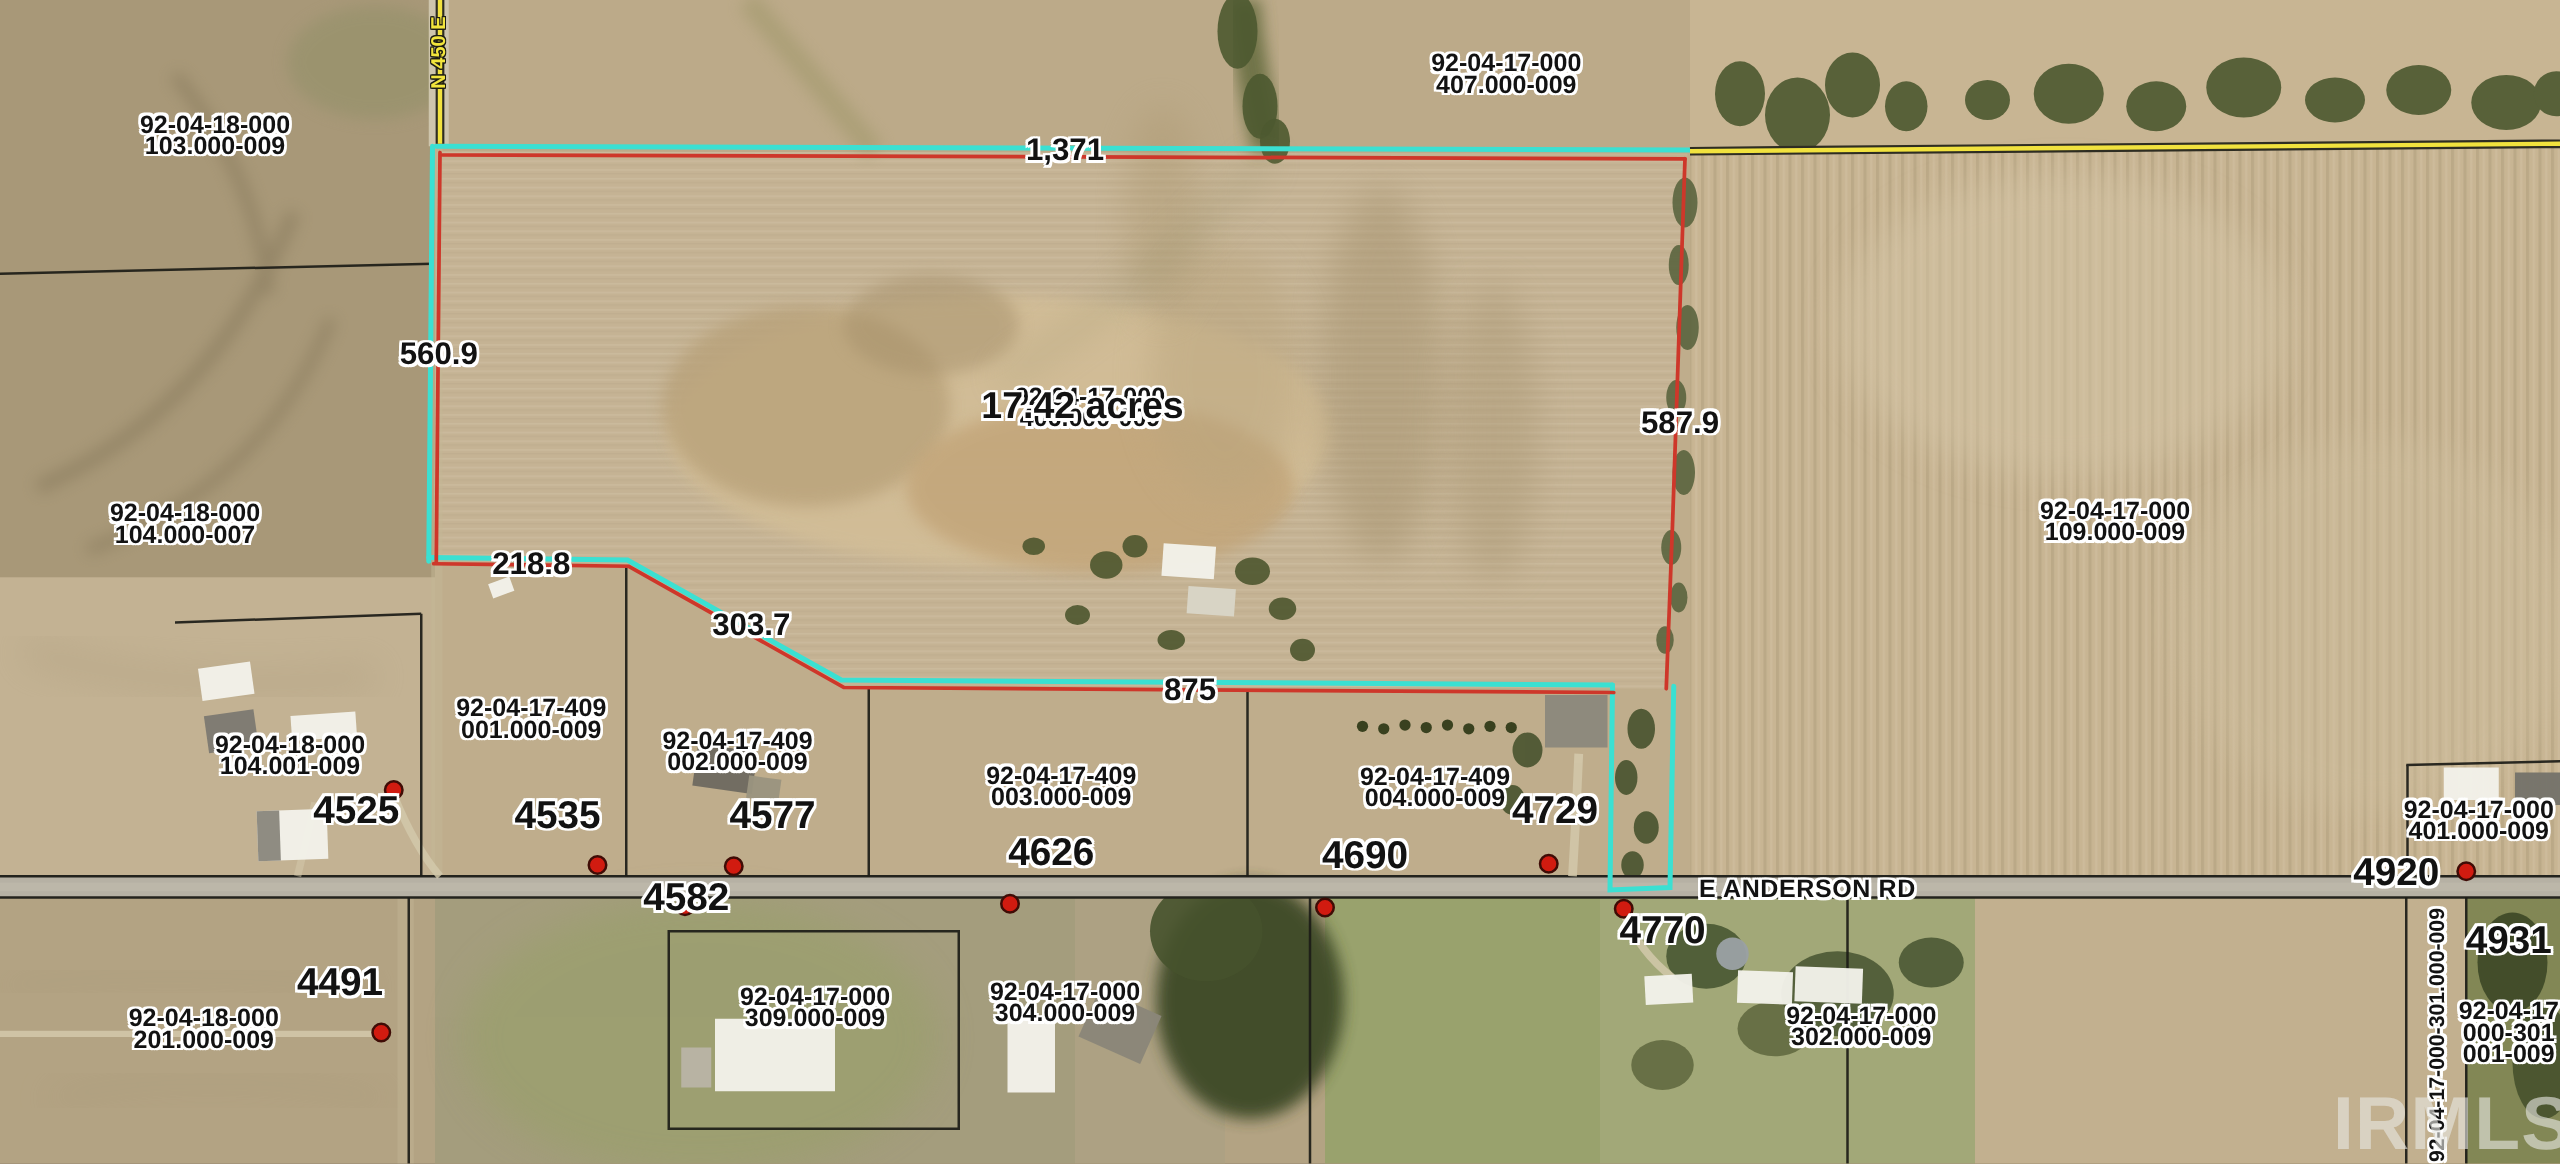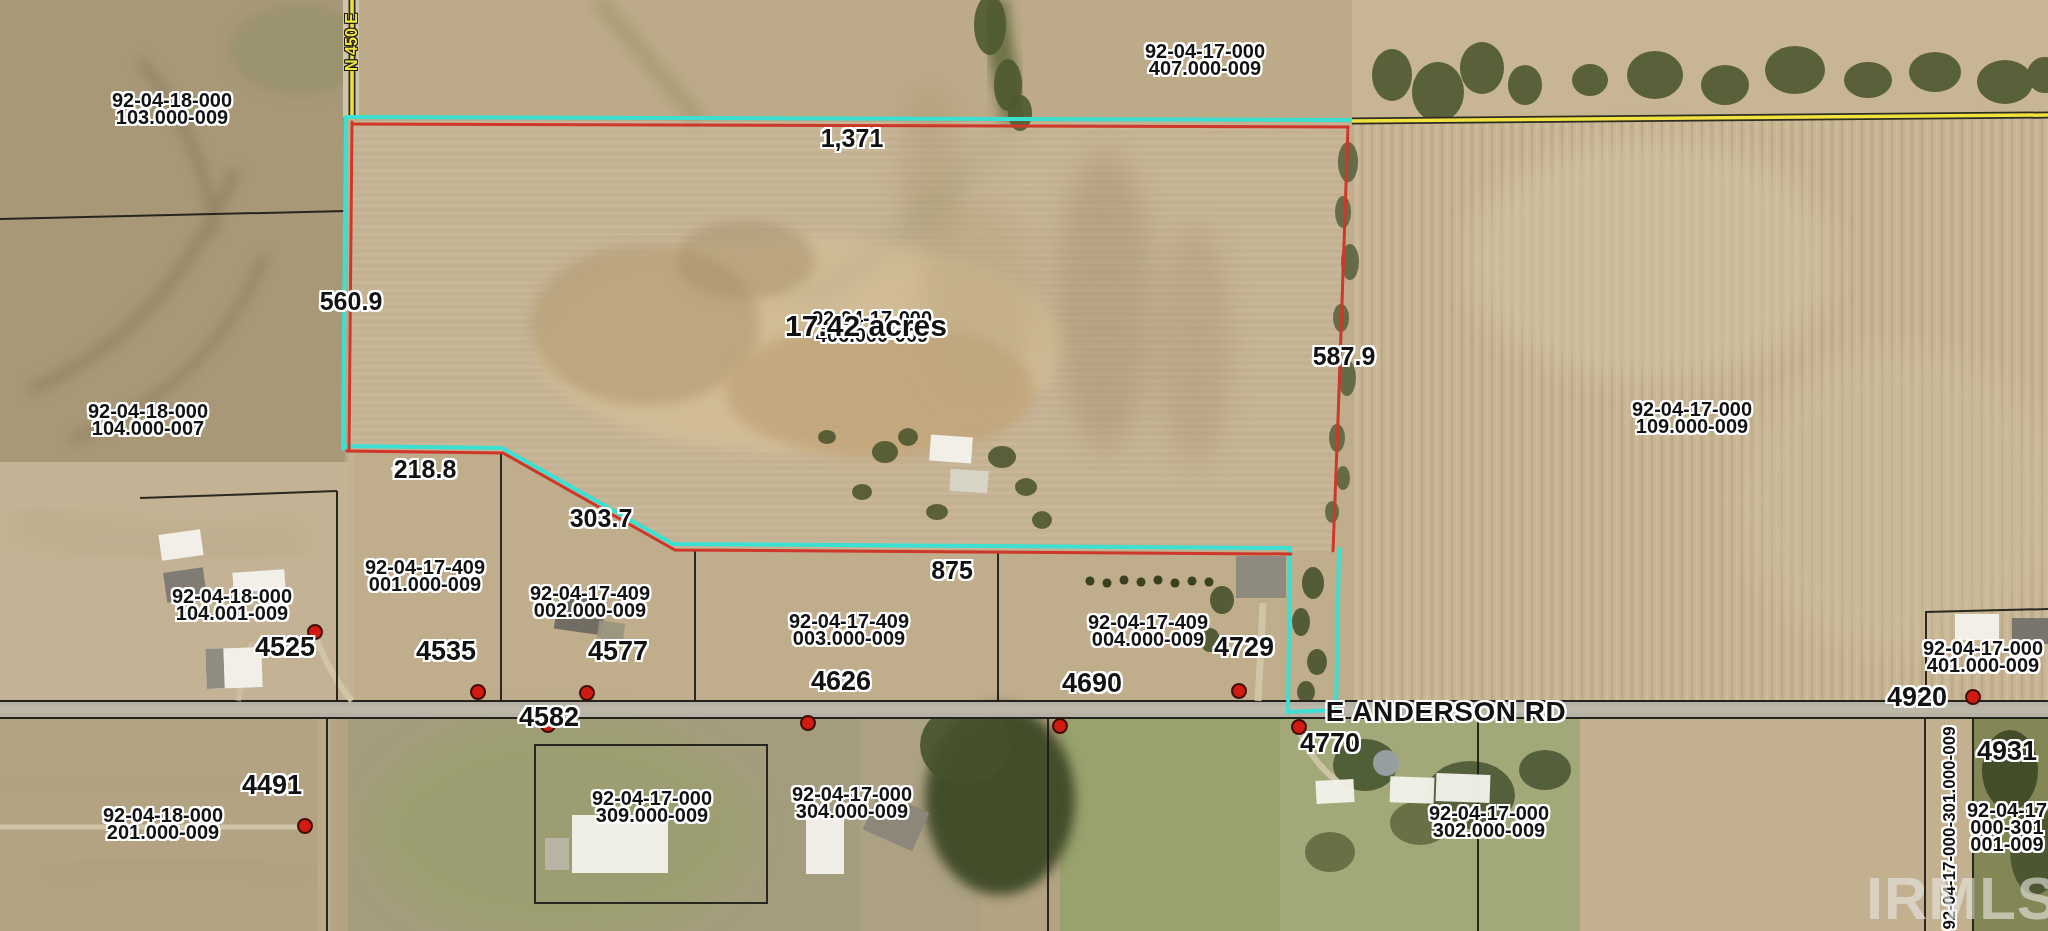--- a/index.html
+++ b/index.html
@@ -11,24 +11,24 @@
   #stage svg{position:absolute;left:0;top:0;}
   .lbl{
     position:absolute;transform:translate(-50%,-50%);
     font-weight:bold;color:#121212;text-align:center;white-space:nowrap;
     line-height:1.02;z-index:20;
     text-shadow:-2px -2px 0 #fff,2px -2px 0 #fff,-2px 2px 0 #fff,2px 2px 0 #fff,
                 0 -2px 0 #fff,0 2px 0 #fff,-2px 0 0 #fff,2px 0 0 #fff;
   }
   .parcel-id{font-size:20px;}
   .parcel-id div{line-height:17px;}
-  .addr{font-size:27px;}
-  .dim{font-size:25px;margin-top:18px;}
+  .addr{font-size:31px;}
+  .dim{font-size:25px;}
   .acres{font-size:30px;z-index:22;text-align:center;}
-  .road-label{font-size:28px;letter-spacing:.5px;z-index:21;}
+  .road-label{font-size:20px;letter-spacing:.5px;z-index:21;}
   .vlabel{transform:translate(-50%,-50%) rotate(-90deg);}
   .n450e{
     color:#f2e53c;font-size:16px;z-index:21;
     text-shadow:-1px -1px 0 #1d1d14,1px -1px 0 #1d1d14,-1px 1px 0 #1d1d14,1px 1px 0 #1d1d14,
                 0 -1px 0 #1d1d14,0 1px 0 #1d1d14,-1px 0 0 #1d1d14,1px 0 0 #1d1d14;
   }
   .rot-parcel{font-size:17px;}
   .dot{
     position:absolute;width:16px;height:16px;border-radius:50%;
     background:#d11b10;border:2px solid #3f0c06;box-sizing:border-box;

